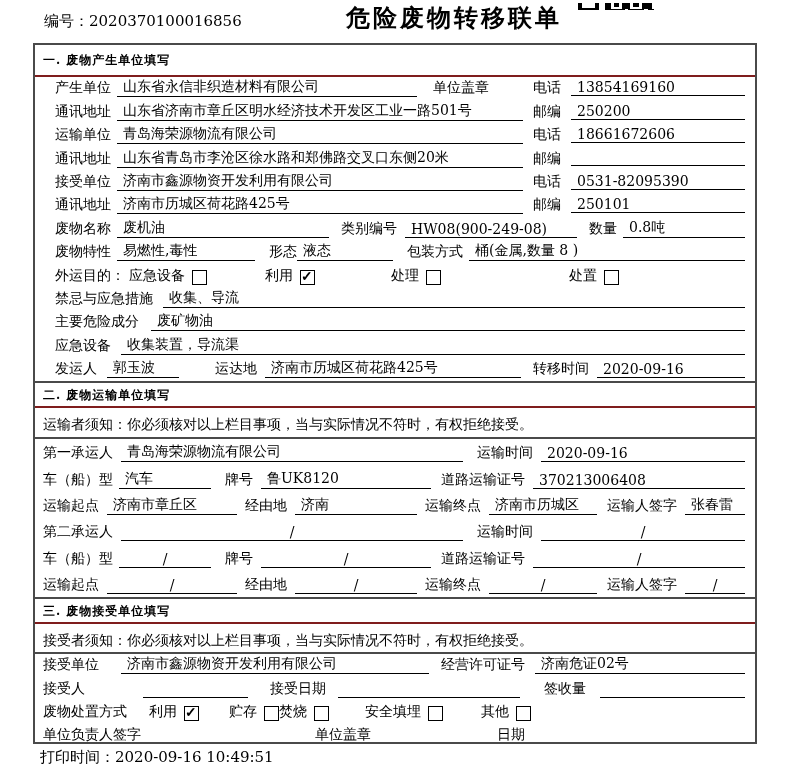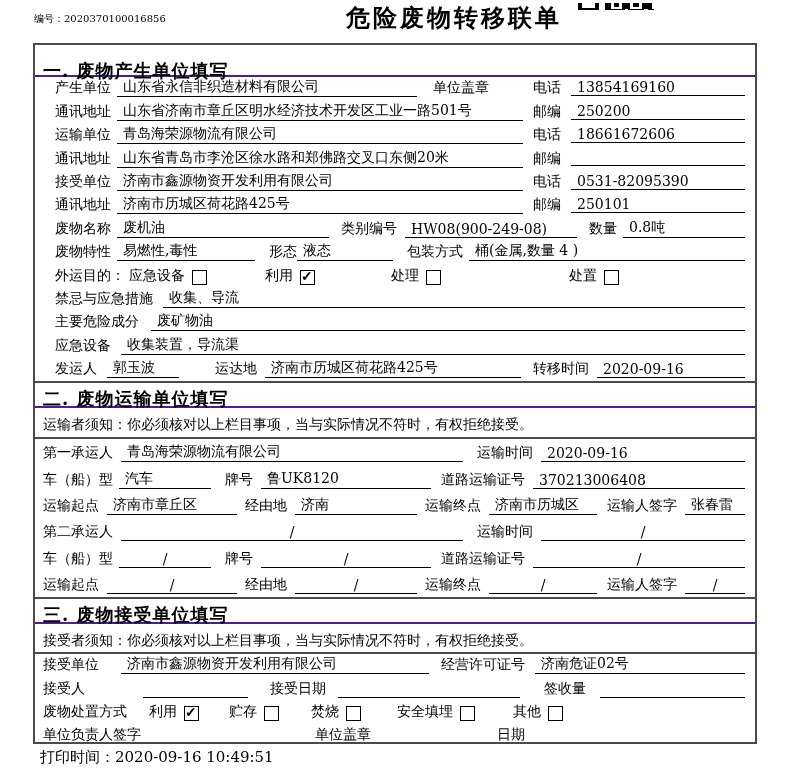--- a/index.html
+++ b/index.html
@@ -1,26 +1,26 @@
 <!DOCTYPE html>
 <html><head>
 <meta charset="utf-8">
 <style>
   html,body{margin:0;padding:0;background:#fff;}
   body{width:796px;height:768px;position:relative;overflow:hidden;
        font-family:"DejaVu Serif","Liberation Serif",serif;color:#000;font-size:14px;}
   .doc{position:absolute;inset:0;background:#fff;}
-  .doc-no{position:absolute;left:34px;top:12px;font-size:10px;white-space:nowrap;}
+  .doc-no{position:absolute;left:44px;top:12px;font-size:15px;white-space:nowrap;}
   .form-title{position:absolute;top:2px;left:0;right:0;box-sizing:border-box;padding-left:112px;
        text-align:center;font-size:24px;font-weight:bold;letter-spacing:3px;white-space:nowrap;}
   .qr{position:absolute;left:578px;top:0;width:78px;height:10px;overflow:hidden;}
   .tbl{position:absolute;left:33px;top:43px;width:724px;height:701px;box-sizing:border-box;
        border:2px solid #4a4a4a;background:#fff;overflow:hidden;}
-  .sh{font-weight:bold;font-size:18px;padding:14px 8px 0;height:32px;box-sizing:border-box;
-       border-bottom:2px solid #4c1d95;letter-spacing:1px;}
+  .sh{font-weight:bold;font-size:12px;padding:7px 8px 0;height:32px;box-sizing:border-box;
+       border-bottom:2px solid #7f1d1d;letter-spacing:1px;}
   .sh.bt{border-top:2px solid #4a4a4a;height:27px;padding-top:4px;}
   .note{height:31px;box-sizing:border-box;padding:8px 8px 0;border-bottom:2px solid #4a4a4a;white-space:nowrap;}
   .row{display:flex;align-items:flex-end;box-sizing:border-box;padding:0 10px 3px 8px;white-space:nowrap;}
   .s1r .row{height:23.4px;padding-left:20px;}
   .s2r .row{height:26.3px;}
   .s3r .row{height:23.4px;}
   .lbl{white-space:nowrap;flex-shrink:0;}
   .val{border-bottom:1px solid #000;padding:0 4px 0 6px;min-height:16px;white-space:nowrap;
        overflow:hidden;box-sizing:border-box;flex-shrink:0;}
   .f1{flex:1 1 auto;min-width:20px;}
@@ -139,21 +139,21 @@
         <span class="lbl" style="margin-left:12px">数量</span>
         <span class="val f1" style="margin-left:6px">0.8吨</span>
       </div>
 
       <div class="row">
         <span class="lbl">废物特性</span>
         <span class="val" style="width:138px;margin-left:6px">易燃性,毒性</span>
         <span class="lbl" style="margin-left:14px">形态</span>
         <span class="val" style="width:96px;">液态</span>
         <span class="lbl" style="margin-left:14px">包装方式</span>
-        <span class="val f1" style="margin-left:6px">桶(金属,数量 4 )</span>
+        <span class="val f1" style="margin-left:6px">桶(金属,数量 8 )</span>
       </div>
 
       <div class="row">
         <span class="lbl">外运目的：</span>
         <span class="lbl" style="margin-left:4px">应急设备</span>
         <span class="cb"></span>
         <span class="lbl" style="margin-left:58px">利用</span>
         <span class="cb checked"></span>
         <span class="lbl" style="margin-left:76px">处理</span>
         <span class="cb"></span>
@@ -264,21 +264,21 @@
         <span class="lbl" style="margin-left:24px">签收量</span>
         <span class="val f1" style="margin-left:14px"></span>
       </div>
 
       <div class="row">
         <span class="lbl">废物处置方式</span>
         <span class="lbl" style="margin-left:22px">利用</span>
         <span class="cb checked"></span>
         <span class="lbl" style="margin-left:30px">贮存</span>
         <span class="cb"></span>
-        <span class="lbl" style="margin-left:32px">焚烧</span>
+        <span class="lbl" style="">焚烧</span>
         <span class="cb"></span>
         <span class="lbl" style="margin-left:36px">安全填埋</span>
         <span class="cb"></span>
         <span class="lbl" style="margin-left:38px">其他</span>
         <span class="cb"></span>
       </div>
 
       <div class="row">
         <span class="lbl">单位负责人签字</span>
         <span class="val" style="width:108px;margin-left:50px"></span>

